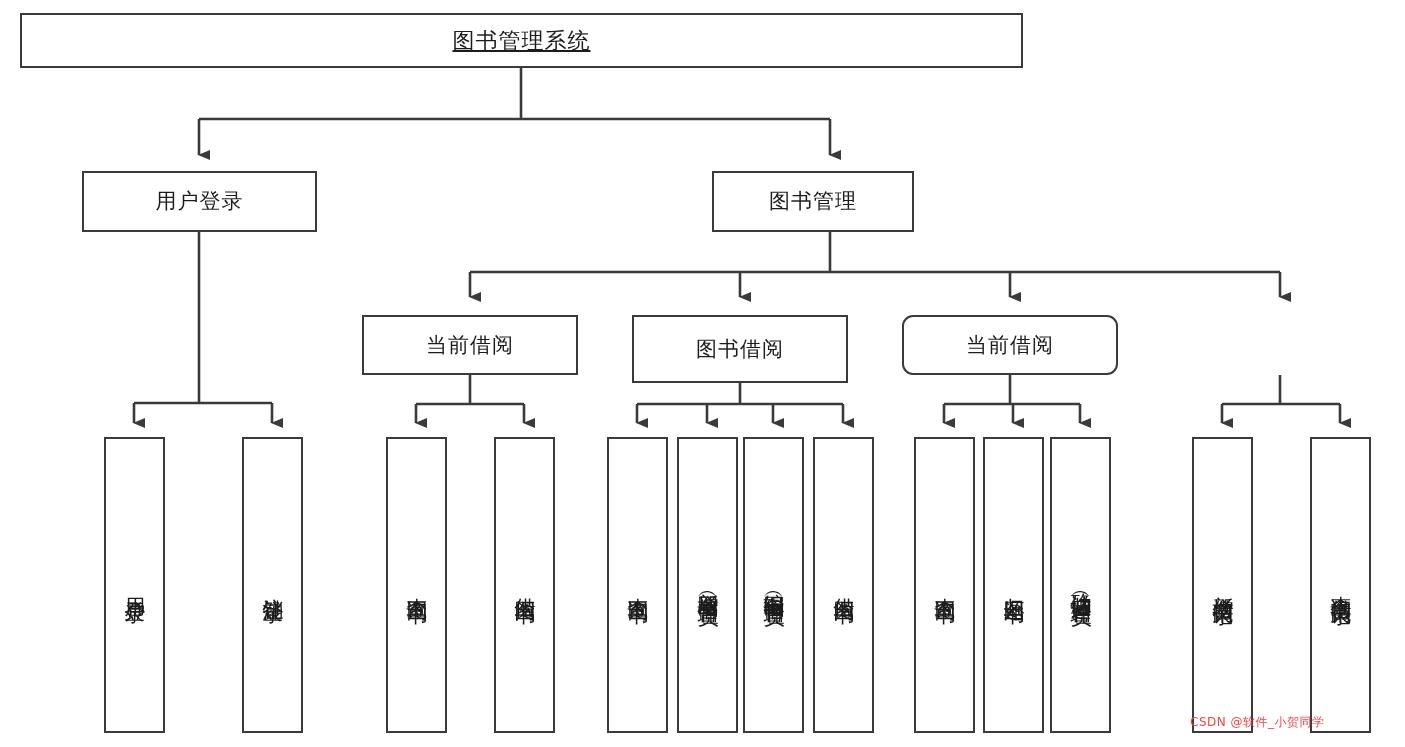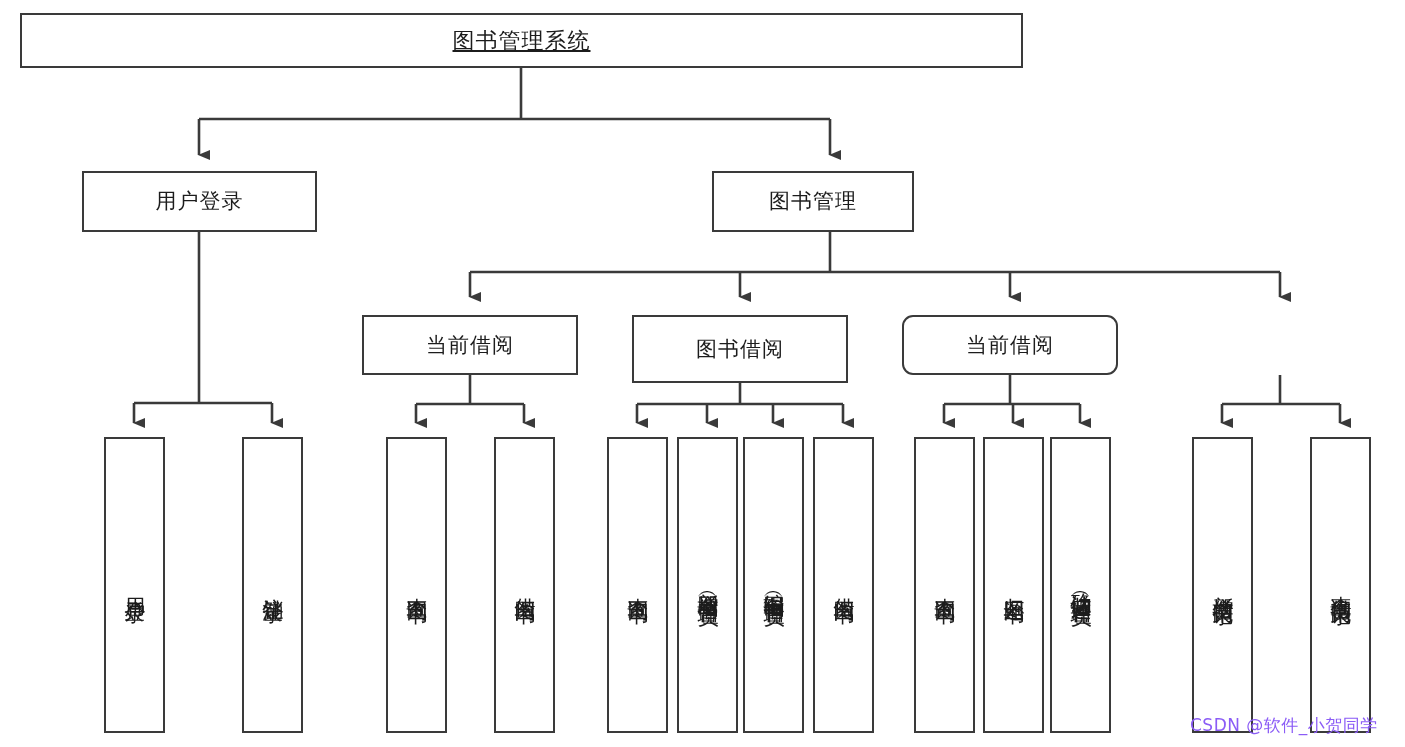--- a/index.html
+++ b/index.html
@@ -55,22 +55,22 @@
     white-space: normal;
     text-align: center;
   }
   .node.vert > span {
     writing-mode: vertical-rl;
     text-orientation: upright;
     display: block;
   }
   .watermark {
     position: absolute;
-    font-size: 17px;
-    color: #8b5cf6;
+    font-size: 12px;
+    color: #ef4444;
     letter-spacing: 0.5px;
     white-space: nowrap;
     user-select: none;
   }
 </style>
 </head>
 <body>
 
 <div id="canvas">
 

